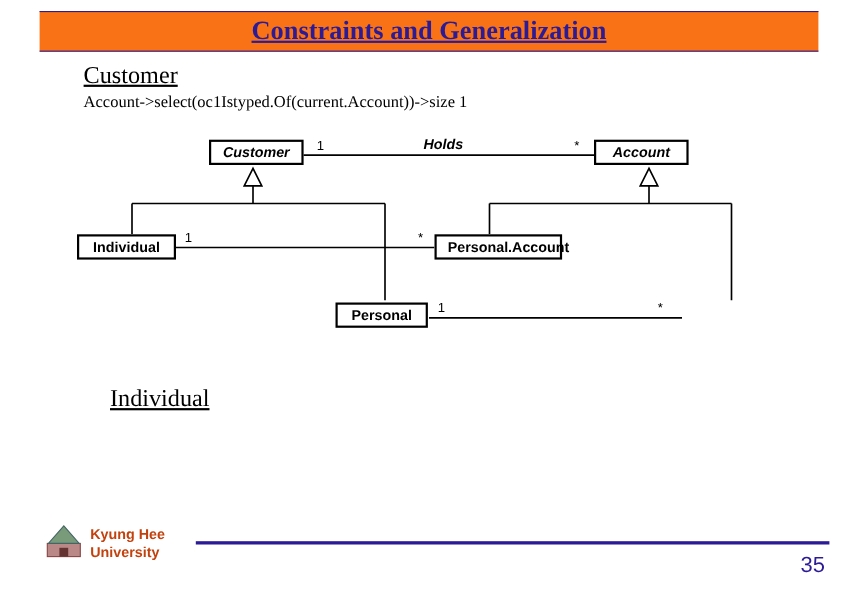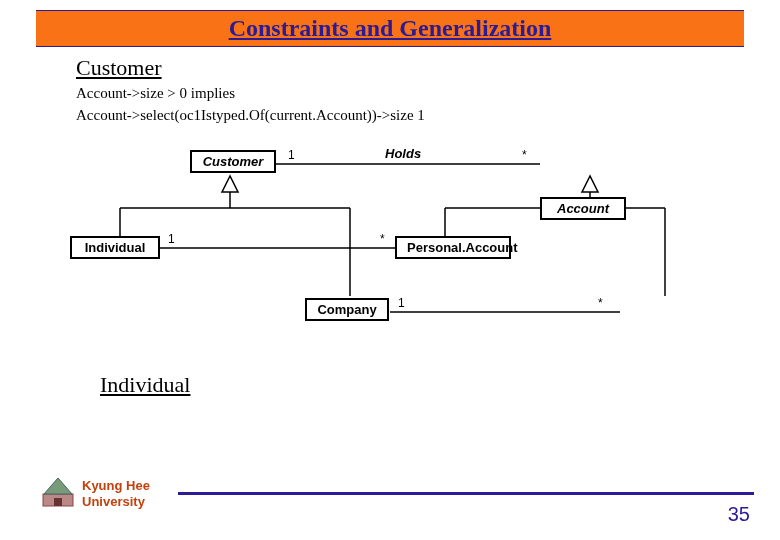--- a/index.html
+++ b/index.html
@@ -116,21 +116,20 @@
 </style>
 </head>
 <body>
 
 <div class="title-bar">
   <h1>Constraints and Generalization</h1>
 </div>
 
 <div class="section">
   <div class="sec-heading">Customer</div>
-  <div class="sec-code">Account-&gt;size &gt; 0 implies</div>
   <div class="sec-code">Account-&gt;select(oc1Istyped.Of(current.Account))-&gt;size 1</div>
 </div>
 
 <div class="diagram">
   <svg class="lines" viewBox="0 0 690 230">
 
     <line x1="225" y1="28" x2="490" y2="28" stroke="#000" stroke-width="1.5"></line>
 
     <polygon points="180,40 172,56 188,56" fill="#fff" stroke="#000" stroke-width="1.5"></polygon>
     <line x1="180" y1="56" x2="180" y2="72" stroke="#000" stroke-width="1.5"></line>
@@ -143,24 +142,24 @@
     <line x1="395" y1="72" x2="615" y2="72" stroke="#000" stroke-width="1.5"></line>
     <line x1="395" y1="72" x2="395" y2="100" stroke="#000" stroke-width="1.5"></line>
     <line x1="615" y1="72" x2="615" y2="160" stroke="#000" stroke-width="1.5"></line>
 
     <line x1="110" y1="112" x2="345" y2="112" stroke="#000" stroke-width="1.5"></line>
 
     <line x1="340" y1="176" x2="570" y2="176" stroke="#000" stroke-width="1.5"></line>
   </svg>
 
   <div class="box" style="left:140px; top:14px; width:86px;">Customer</div>
-  <div class="box" style="left:490px; top:14px; width:86px;margin-top:47px;">Account</div>
+  <div class="box" style="left:490px; top:14px; width:86px;">Account</div>
   <div class="box plain" style="left:20px; top:100px; width:90px;">Individual</div>
   <div class="box plain" style="left:345px; top:100px; width:116px;">Personal.Account</div>
-  <div class="box plain" style="left:255px; top:162px; width:84px;">Company</div>
+  <div class="box plain" style="left:255px; top:162px; width:84px;">Personal</div>
 
   <div class="dlabel" style="left:335px; top:10px;">Holds</div>
   <div class="mult" style="left:238px; top:12px;">1</div>
   <div class="mult" style="left:472px; top:12px;">*</div>
   <div class="mult" style="left:118px; top:96px;">1</div>
   <div class="mult" style="left:330px; top:96px;">*</div>
   <div class="mult" style="left:348px; top:160px;">1</div>
   <div class="mult" style="left:548px; top:160px;">*</div>
 </div>
 

